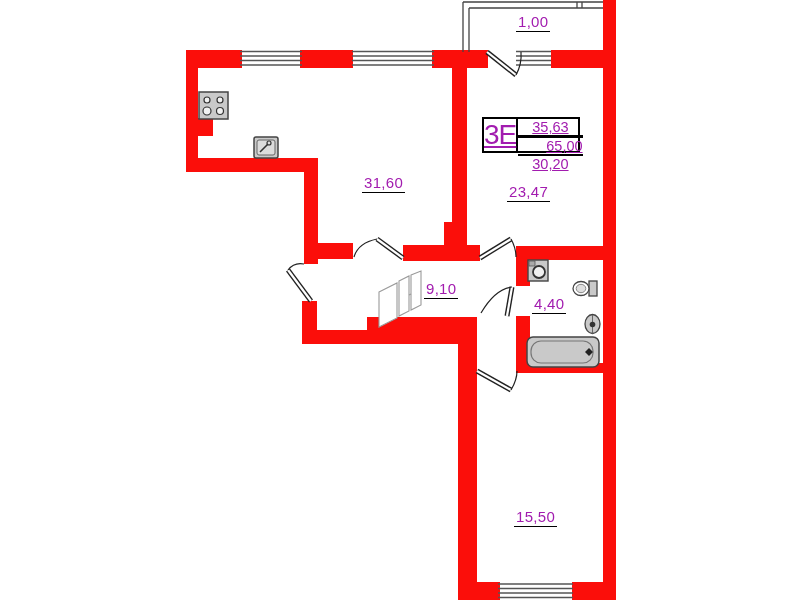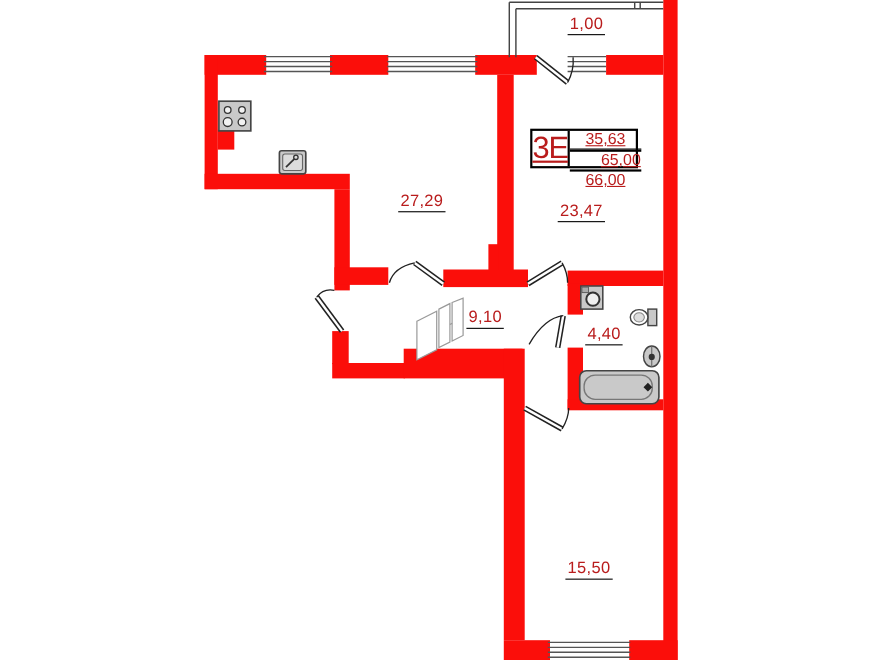--- a/index.html
+++ b/index.html
@@ -1,17 +1,17 @@
 <!DOCTYPE html>
 <html><head>
 <meta charset="utf-8">
 <style>
   html,body{margin:0;padding:0;background:#fff;}
   #plan{position:relative;width:800px;height:600px;background:#ffffff;overflow:hidden;
-        font-family:"Liberation Sans", sans-serif;color:#b91c1c;}
+        font-family:"Liberation Sans", sans-serif;color:#a21caf;}
   .w{position:absolute;background:#fb0e0a;}
   .rlabel{position:absolute;font-size:15px;line-height:17px;letter-spacing:.3px;
           border-bottom:1.6px solid #000;padding:0 2px 1px 2px;white-space:nowrap;}
   svg.overlay{position:absolute;left:0;top:0;pointer-events:none;}
   
   .sumtable{position:absolute;left:482px;top:117px;width:98px;height:36px;
             border:2px solid #000;background:#fff;display:flex;box-sizing:border-box;text-decoration:underline;}
   .sum-left{width:37px;border-right:2px solid #000;display:flex;align-items:center;
             justify-content:center;font-size:28px;letter-spacing:-1px;box-sizing:border-box;}
   .sum-right{flex:1;display:flex;flex-direction:column;}
@@ -136,28 +136,28 @@
       <circle cx="592.5" cy="324.5" r="2.8" fill="#333"></circle>
     </g>
     <g>
       <rect x="527" y="337" width="72" height="30" rx="6" fill="#c9c9c9" stroke="#444" stroke-width="1.5"></rect>
       <rect x="531" y="341" width="62" height="22" rx="10" fill="none" stroke="#777" stroke-width="1.2"></rect>
       <path d="M589 348 L593 352 L589 356 L585 352 Z" fill="#222"></path>
     </g>
   </svg>
 
   <div class="rlabel" style="left:516px;top:13px;">1,00</div>
-  <div class="rlabel" style="left:362px;top:174px;">27,29</div>
+  <div class="rlabel" style="left:362px;top:174px;">31,60</div>
   <div class="rlabel" style="left:507px;top:183px;">23,47</div>
   <div class="rlabel" style="left:405px;top:280px;margin-left:19px;">9,10</div>
   <div class="rlabel" style="left:532px;top:295px;">4,40</div>
   <div class="rlabel" style="left:514px;top:460px;margin-top:48px;">15,50</div>
 
   <div class="sumtable">
     <div class="sum-left">3Е</div>
     <div class="sum-right">
       <div class="sum-row">35,63</div>
       <div class="sum-row sum-mid">65,00</div>
-      <div class="sum-row">66,00</div>
+      <div class="sum-row">30,20</div>
     </div>
   </div>
 
 </div>
 
 </body></html>

